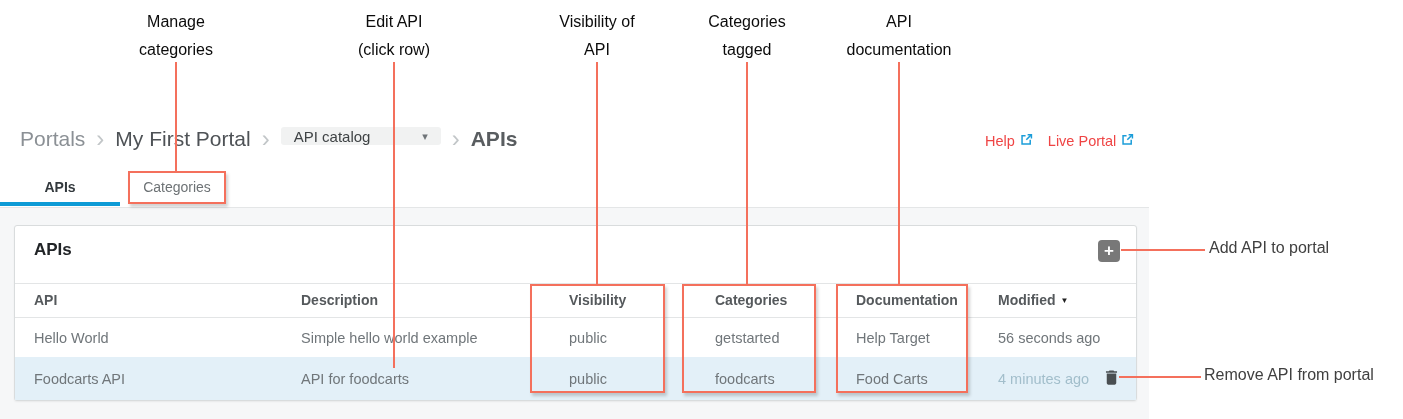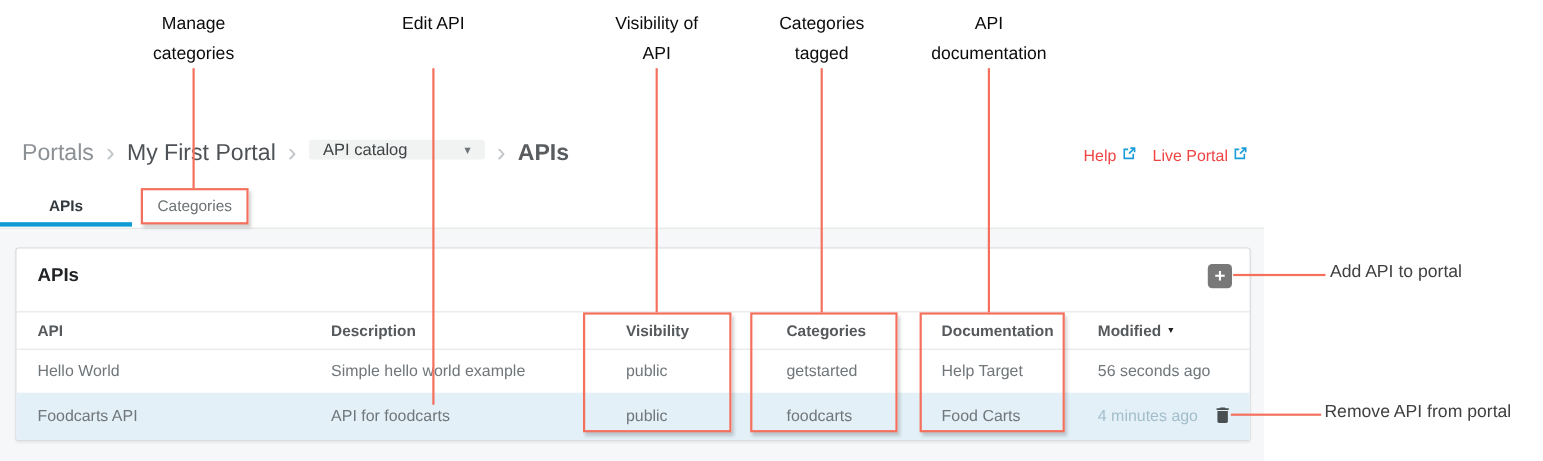--- a/index.html
+++ b/index.html
@@ -160,20 +160,21 @@
       </button>
     </div>
   </div>
 
   <div class="anno callout co-1">
     <div>Manage</div>
     <div>categories</div>
   </div>
   <div class="anno callout co-2">
     <div>Edit API</div>
+    <div>(click row)</div>
   </div>
   <div class="anno callout co-3">
     <div>Visibility of</div>
     <div>API</div>
   </div>
   <div class="anno callout co-4">
     <div>Categories</div>
     <div>tagged</div>
   </div>
   <div class="anno callout co-5">

